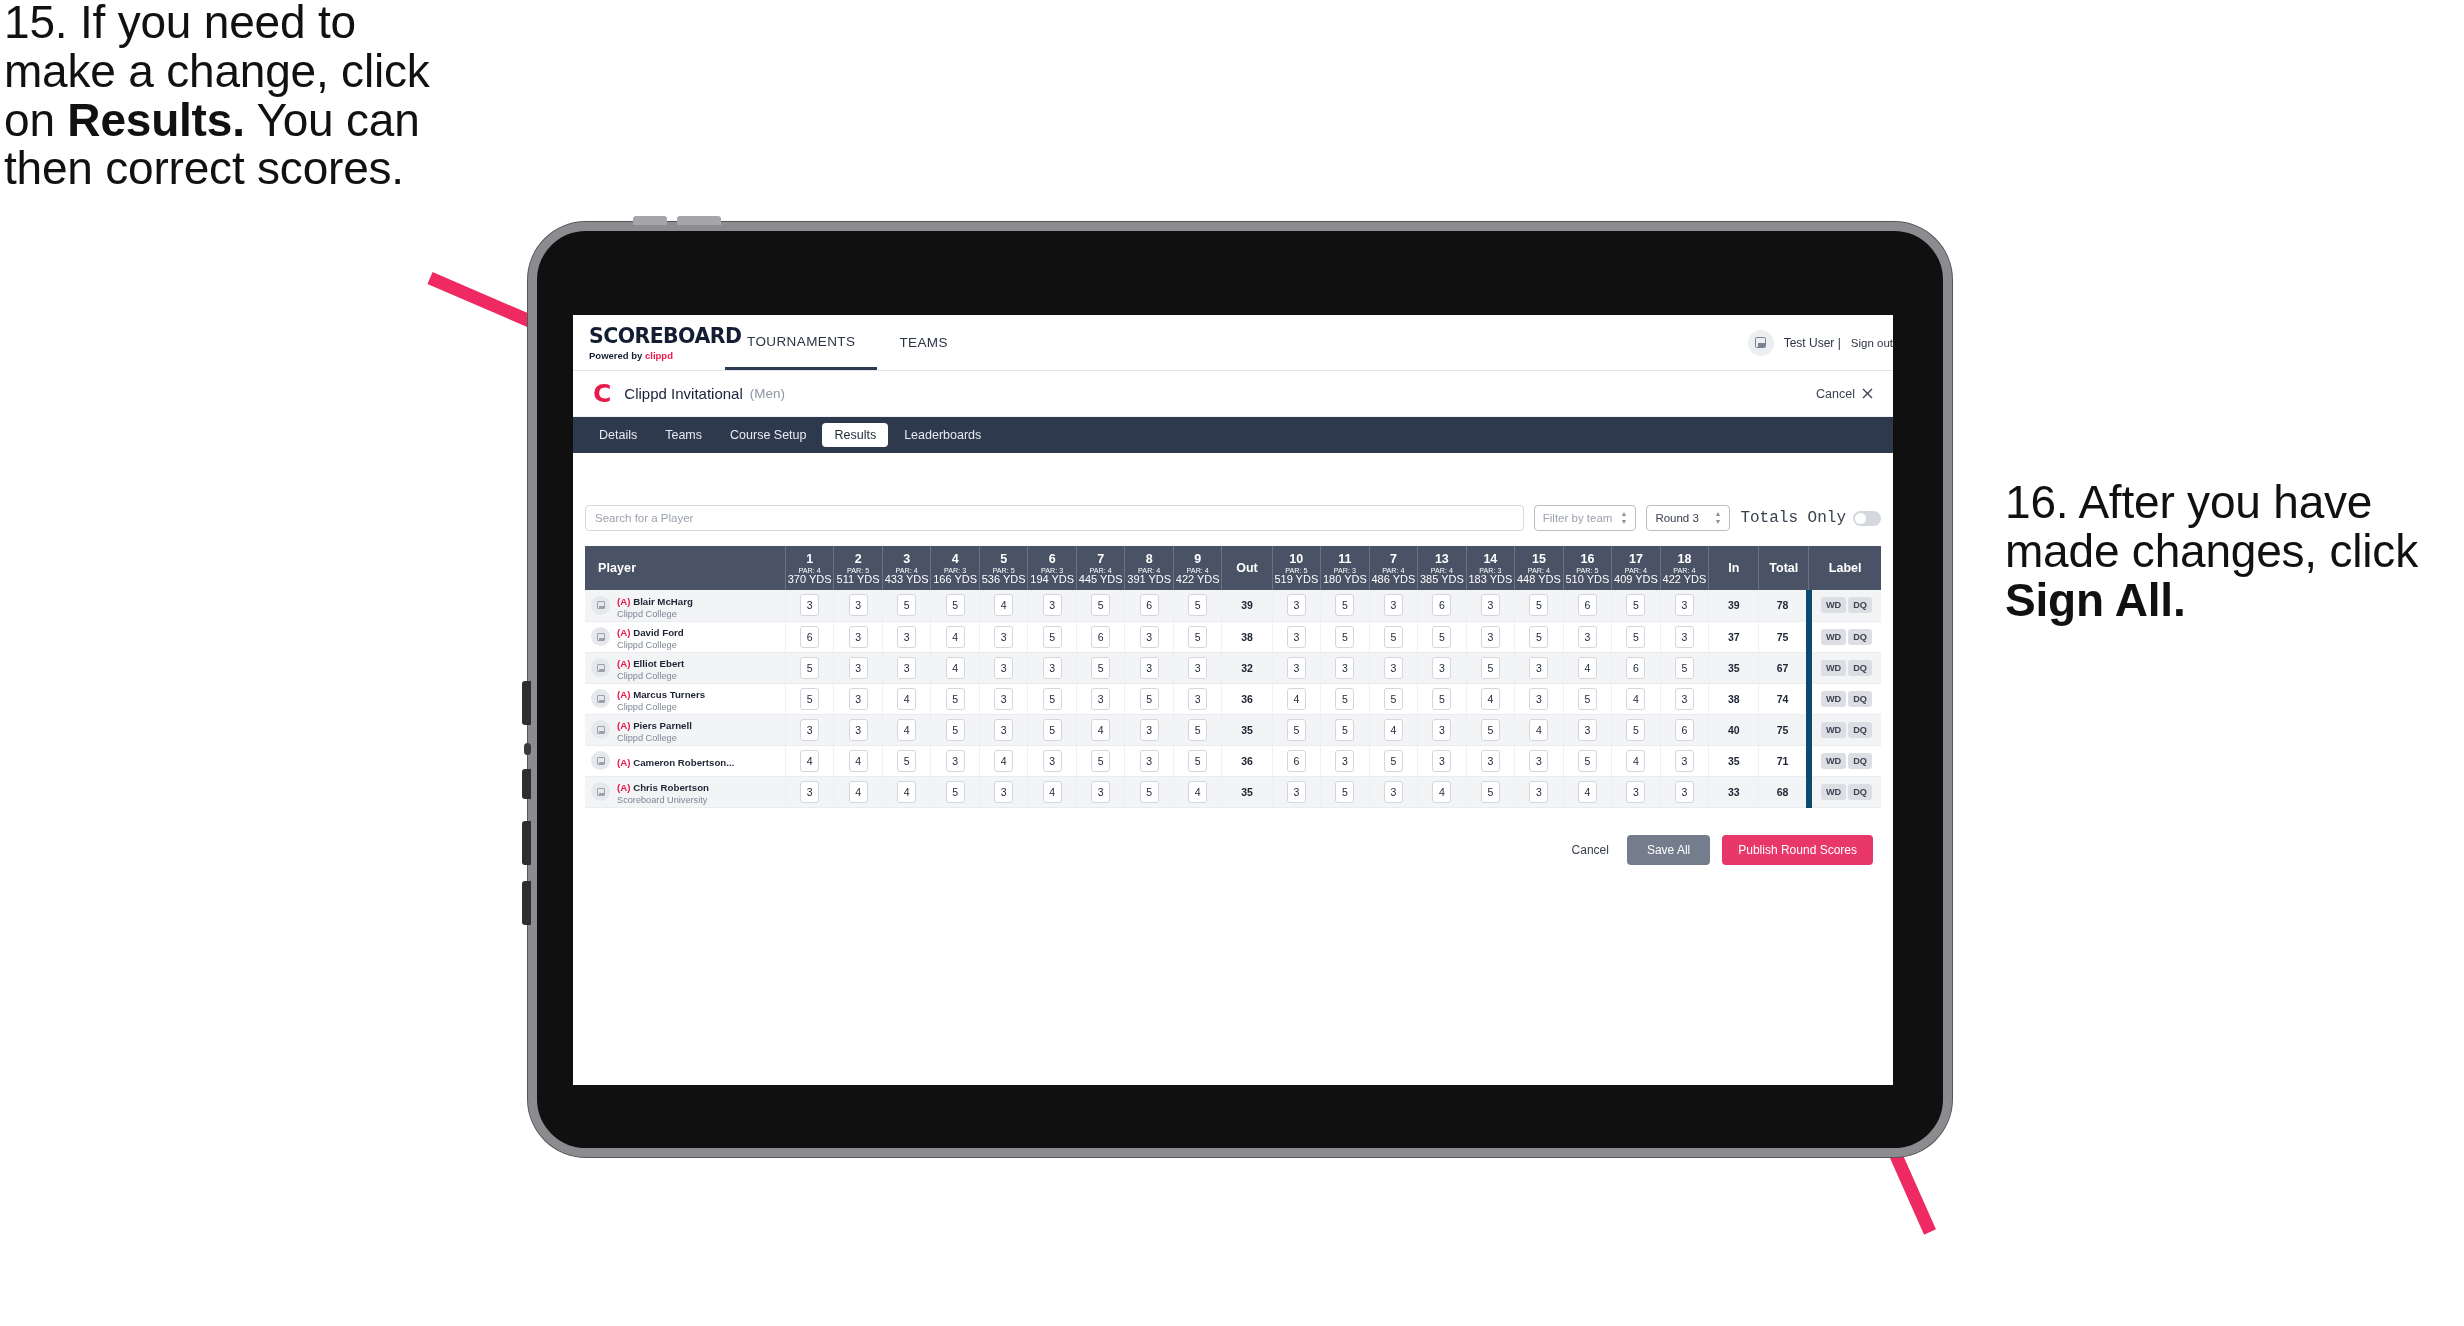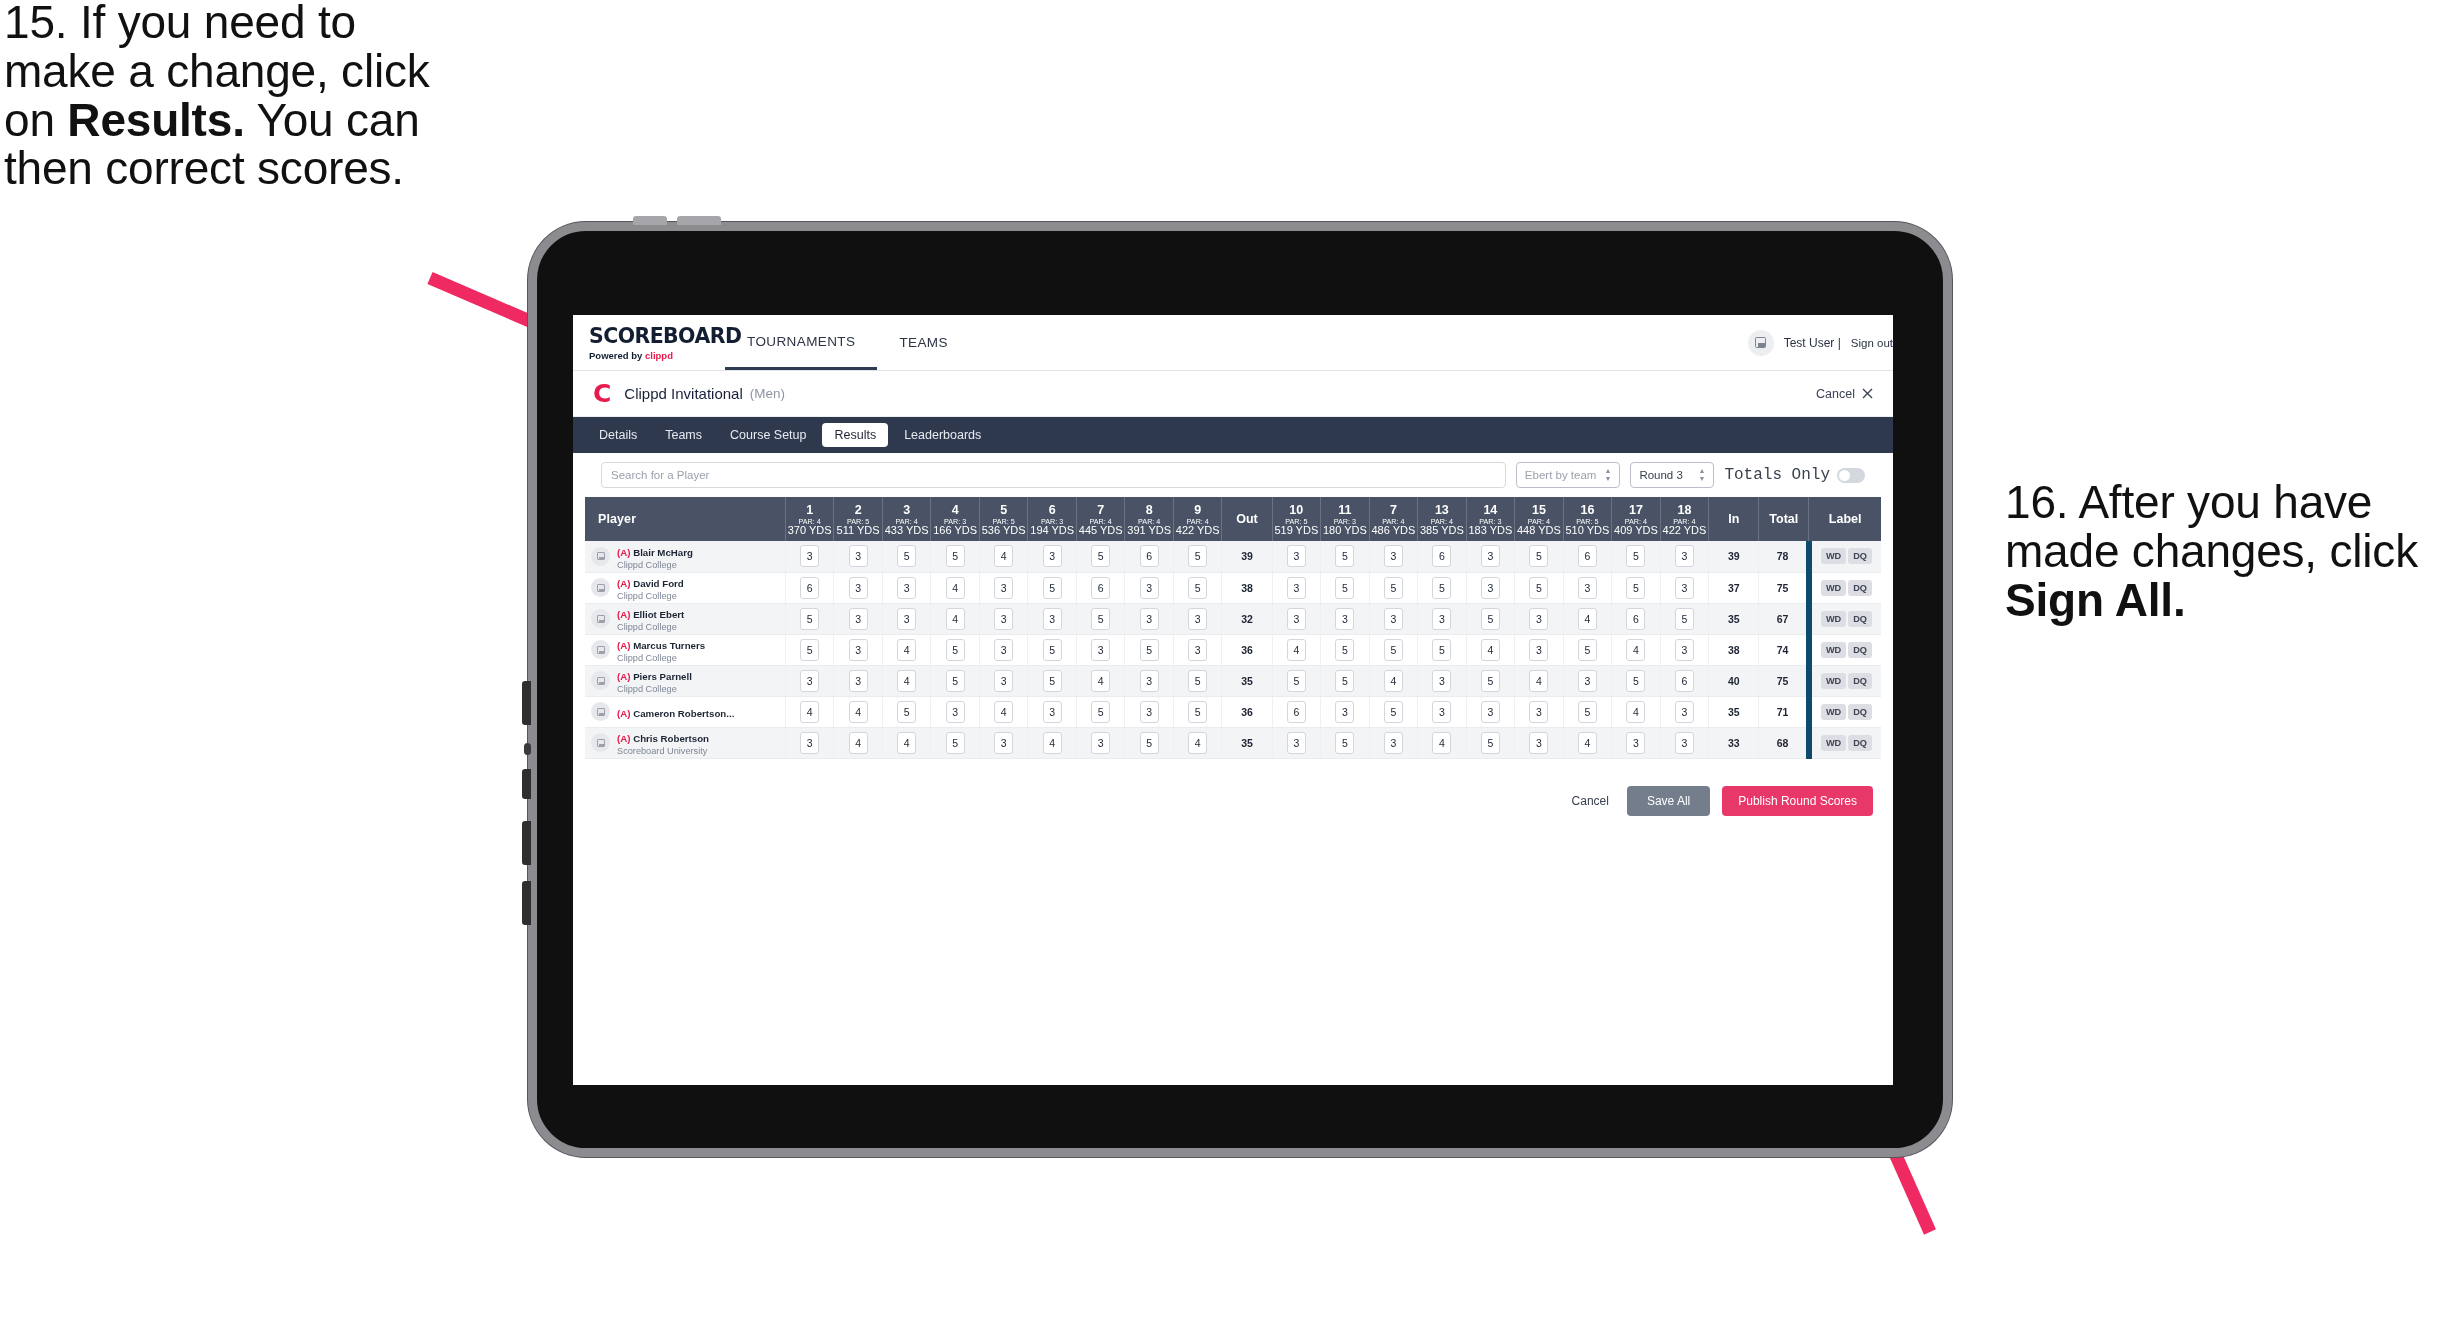--- a/index.html
+++ b/index.html
@@ -107,22 +107,22 @@
     height: 36px; background: #2f394e; display: flex; align-items: center;
     padding: 12px 14px; gap: 4px;
   }
   .tab {
     font-size: 12.5px; color: #e7eaef; padding: 5px 12px; border-radius: 4px; cursor: pointer;
   }
   .tab.active { background: #ffffff; color: #1e2636; font-weight: 500; }
 
   
   #filterbar {
-    height: 44px; background: #ffffff; display: flex; align-items: center;
-    padding: 0 28px; gap: 10px;
+    height: 56px; background: #ffffff; display: flex; align-items: center;
+    padding: 0 12px; gap: 10px; margin-top: 37px;
   }
   #search-input {
     flex: 1; height: 26px; border: 1px solid #d6d9de; border-radius: 4px;
     font-size: 11.5px; padding: 0 9px; color: #39404e;
     font-family: "Liberation Sans", sans-serif; background: #fff;
   }
   #search-input::placeholder { color: #9aa1ad; }
   .sel {
     height: 26px; min-width: 84px; border: 1px solid #b9bec7; border-radius: 4px;
     display: flex; align-items: center; padding: 0 8px; font-size: 11.5px;
@@ -277,21 +277,21 @@
         <div class="tab">Details</div>
         <div class="tab">Teams</div>
         <div class="tab">Course Setup</div>
         <div class="tab active">Results</div>
         <div class="tab">Leaderboards</div>
       </div>
 
       <div id="filterbar">
         <input id="search-input" type="text" placeholder="Search for a Player" style="">
         <div class="sel muted">
-          <span class="sel-label">Ebert by team</span>
+          <span class="sel-label">Filter by team</span>
           <span class="caret">
               <span>▲</span>
               <span>▼</span>
             </span>
         </div>
         <div class="sel">
           <span class="sel-label">Round 3</span>
           <span class="caret">
               <span>▲</span>
               <span>▼</span>

